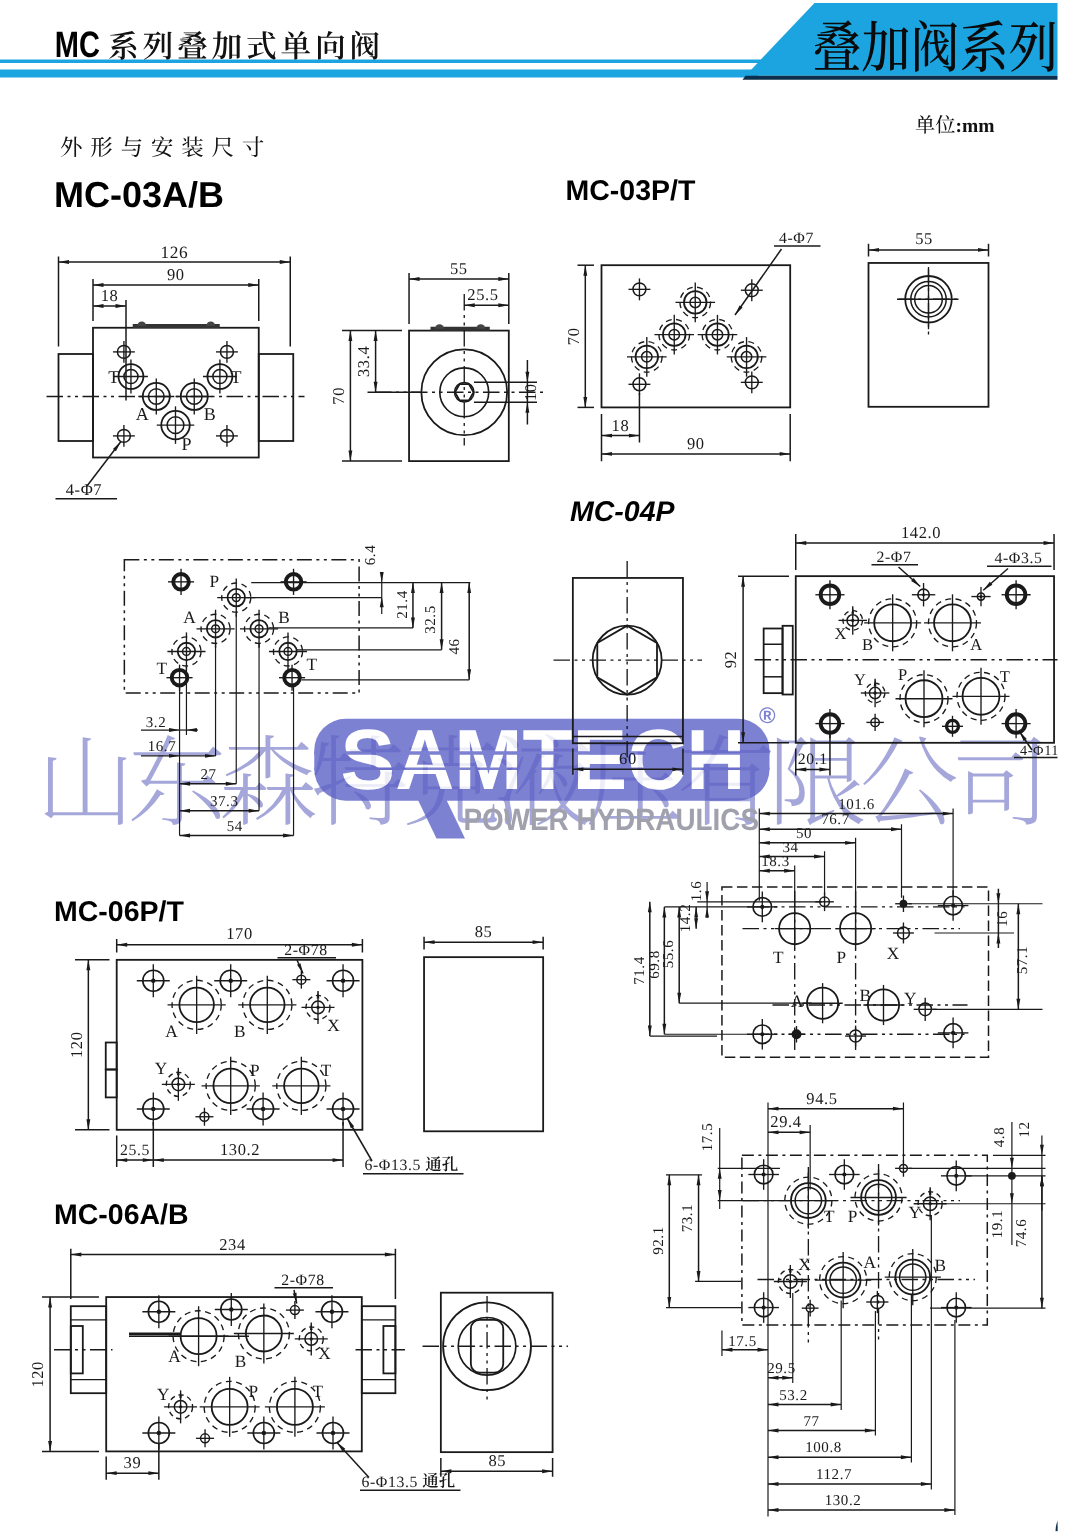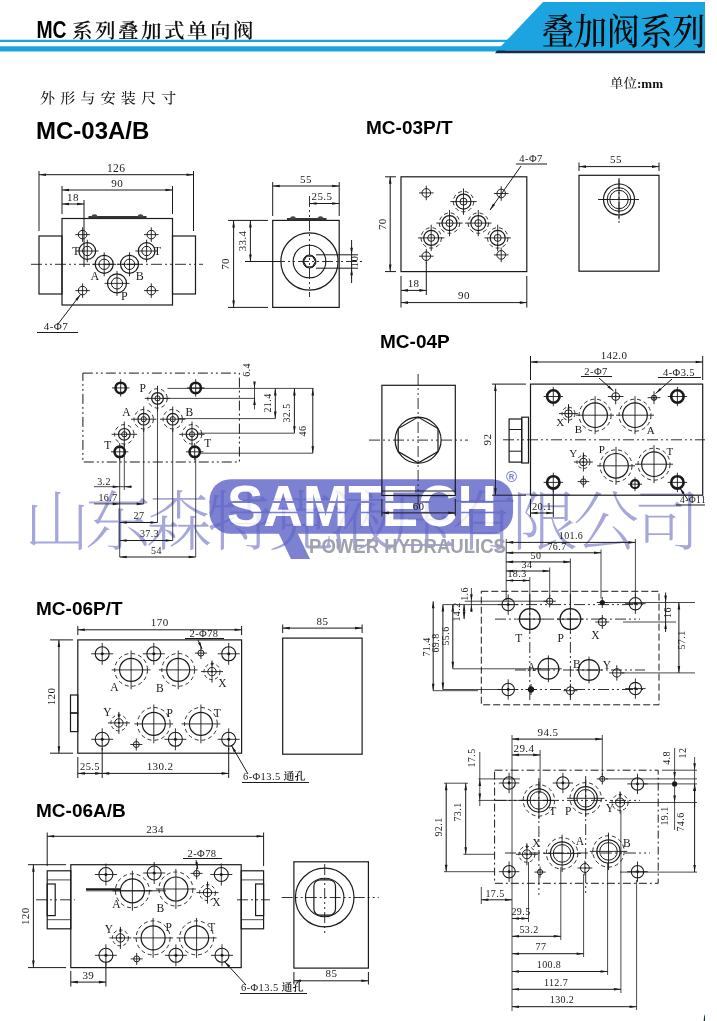--- a/index.html
+++ b/index.html
@@ -54,22 +54,22 @@
 <path transform="translate(329.00,545.00) scale(0.066000,-0.066000)" d="M94.5726318359375 204.6173095703125Q102.7625732421875 204.6173095703125 106.83380126953125 207.1173095703125Q110.905029296875 209.6173095703125 118 225.56982421875Q123.094970703125 235.6173095703125 127.21368408203125 245.164794921875Q131.3323974609375 254.7122802734375 139.9273681640625 274.28350830078125Q148.5223388671875 293.854736328125 165.164794921875 333.42596435546875Q181.8072509765625 372.9971923828125 210.544677734375 441.11590576171875Q239.2821044921875 509.234619140625 284.6619873046875 617.424560546875L304.424560546875 612.51953125Q293.4720458984375 578.51953125 278.5670166015625 535.5432739257812Q263.6619873046875 492.5670166015625 247.804443359375 447.09075927734375Q231.9468994140625 401.614501953125 217.56561279296875 360.114501953125Q203.184326171875 318.614501953125 192.779296875 288.54327392578125Q182.374267578125 258.4720458984375 178.374267578125 245.32958984375Q172.374267578125 224.1396484375 168.35052490234375 203.42596435546875Q164.3267822265625 182.7122802734375 164.374267578125 164.6173095703125Q165.374267578125 144.18994140625 171.1591796875 119.2374267578125Q176.944091796875 94.284912109375 182.70526123046875 63.80865478515625Q188.4664306640625 33.3323974609375 186.4664306640625 -6.0474853515625Q185.4664306640625 -35.56982421875 173.254150390625 -52.92596435546875Q161.0418701171875 -70.2821044921875 138.1871337890625 -70.2821044921875Q126.854736328125 -70.2821044921875 120.284912109375 -56.85333251953125Q113.715087890625 -43.424560546875 113.3826904296875 -21.0921630859375Q119.6201171875 30.05029296875 119.715087890625 69.9776611328125Q119.81005859375 109.905029296875 114.81005859375 135.76116943359375Q109.81005859375 161.6173095703125 98.715087890625 168.664794921875Q88.715087890625 175.664794921875 78.09637451171875 178.259765625Q67.4776611328125 180.854736328125 51.43017578125 181.854736328125V204.6173095703125Q51.43017578125 204.6173095703125 59.95391845703125 204.6173095703125Q68.4776611328125 204.6173095703125 79.025146484375 204.6173095703125Q89.5726318359375 204.6173095703125 94.5726318359375 204.6173095703125ZM48.8128662109375 597.56982421875Q96.0474853515625 592.2374267578125 125.56982421875 579.2388305664062Q155.0921630859375 566.240234375 171.02093505859375 550.17041015625Q186.94970703125 534.1005859375 191.45111083984375 518.6494750976562Q195.9525146484375 503.1983642578125 191.21649169921875 491.9609375Q186.48046875 480.7235107421875 174.720703125 476.93719482421875Q162.9609375 473.15087890625 147.296142578125 480.91064453125Q135.77099609375 510.6229248046875 103.53076171875 540.8114624023438Q71.29052734375 571 39.8603515625 587.8072509765625ZM98.715087890625 829.759765625Q148.0921630859375 821.759765625 180.1619873046875 807.3561401367188Q212.2318115234375 792.9525146484375 229.684326171875 775.93017578125Q247.1368408203125 758.9078369140625 252.18572998046875 742.4092407226562Q257.234619140625 725.91064453125 252.49859619140625 714.1494750976562Q247.7625732421875 702.3883056640625 236.43157958984375 698.5070190429688Q225.1005859375 694.625732421875 209.3408203125 702.385498046875Q200.5782470703125 723.8603515625 180.98187255859375 746.2639770507812Q161.385498046875 768.6676025390625 136.9078369140625 788.094970703125Q112.43017578125 807.5223388671875 88.8575439453125 819.044677734375ZM528.48046875 844.664794921875Q572.18994140625 832.424560546875 600.044677734375 815.51953125Q627.8994140625 798.614501953125 641.5656127929688 780.7821044921875Q655.2318115234375 762.94970703125 658.3994140625 746.9511108398438Q661.5670166015625 730.9525146484375 656.3309936523438 720.0963745117188Q651.094970703125 709.240234375 640.1927490234375 706.7164916992188Q629.29052734375 704.1927490234375 615.3408203125 712.8575439453125Q606.5782470703125 745.2374267578125 577.5293579101562 780.4273681640625Q548.48046875 815.6173095703125 517.7178955078125 835.854736328125ZM706.08935546875 622.4776611328125Q702.184326171875 615.43017578125 694.2080688476562 611.335205078125Q686.2318115234375 607.240234375 667.2318115234375 608.0977783203125Q650.1368408203125 553.05029296875 622.5181274414062 486.55029296875Q594.8994140625 420.05029296875 555.8281860351562 354.57403564453125Q516.7569580078125 289.0977783203125 466.70947265625 235.1927490234375L454.804443359375 247.955322265625Q485.234619140625 290.240234375 511.18853759765625 341.025146484375Q537.1424560546875 391.81005859375 557.6676025390625 446.02374267578125Q578.1927490234375 500.2374267578125 593.765380859375 552.8561401367188Q609.3380126953125 605.474853515625 619.005615234375 650.3798828125ZM521.3267822265625 619.240234375Q517.374267578125 611.240234375 508.9217529296875 607.6690063476562Q500.46923828125 604.0977783203125 481.4217529296875 606.955322265625Q458.1368408203125 552.9078369140625 420.87567138671875 486.93157958984375Q383.614501953125 420.955322265625 336.7821044921875 355.57403564453125Q289.94970703125 290.1927490234375 234.5223388671875 236.3826904296875L221.664794921875 248.240234375Q257.3798828125 290.4776611328125 290.07122802734375 342.23883056640625Q322.7625732421875 394 350.4776611328125 448.2374267578125Q378.1927490234375 502.474853515625 400.4078369140625 554.6410522460938Q422.6229248046875 606.8072509765625 437.385498046875 651.8072509765625ZM443.8016357421875 469.3380126953125Q437.84912109375 456.2430419921875 413.7066650390625 451.29052734375V-58.094970703125Q413.6591796875 -60.18994140625 407.70806884765625 -64.40362548828125Q401.7569580078125 -68.6173095703125 393.044677734375 -72.259765625Q384.3323974609375 -75.9022216796875 375.525146484375 -75.9022216796875H365.8128662109375V438.4385986328125L400.8072509765625 485.0977783203125ZM590.5223388671875 458.865966796875Q614.3798828125 342.815673828125 656.5935668945312 246.16900634765625Q698.8072509765625 149.5223388671875 774.354736328125 79.304443359375Q849.9022216796875 9.0865478515625 971.3323974609375 -29.1536865234375L969.3323974609375 -38.2486572265625Q954.9078369140625 -39.9609375 942.385498046875 -49.1005859375Q929.8631591796875 -58.240234375 924.720703125 -75.9022216796875Q810.67041015625 -30.2821044921875 741.7639770507812 43.8380126953125Q672.8575439453125 117.9581298828125 634.7374267578125 216.19696044921875Q596.6173095703125 314.435791015625 574.8072509765625 432.3408203125ZM873.240234375 522.715087890625V492.81005859375H600.0921630859375L609.0921630859375 522.715087890625ZM633.4776611328125 461.5726318359375Q680.3323974609375 438.094970703125 705.9985961914062 413.1424560546875Q731.664794921875 388.18994140625 739.9273681640625 367.02374267578125Q748.18994140625 345.8575439453125 744.6676025390625 331.215087890625Q741.145263671875 316.5726318359375 729.5279541015625 312.6201171875Q717.91064453125 308.6676025390625 703.435791015625 319.18994140625Q695.815673828125 351.2374267578125 670.48046875 390.02374267578125Q645.145263671875 428.81005859375 620.6201171875 454.6676025390625ZM831.435791015625 522.715087890625 867.9078369140625 557.424560546875 930.614501953125 499.2877197265625Q924.6619873046875 492.1927490234375 916.1382446289062 490.5977783203125Q907.614501953125 489.0028076171875 890.614501953125 487.0028076171875Q869.7569580078125 396.955322265625 836.8756713867188 314.38409423828125Q803.994384765625 231.8128662109375 753.4468994140625 158.78912353515625Q702.8994140625 85.765380859375 628.6857299804688 26.28912353515625Q554.4720458984375 -33.1871337890625 450.9971923828125 -77.044677734375L441.0921630859375 -61.2821044921875Q563.3798828125 0.955322265625 644.215087890625 89.71649169921875Q725.05029296875 178.4776611328125 772.5042114257812 288.64385986328125Q819.9581298828125 398.81005859375 841.53076171875 522.715087890625ZM878.240234375 752.994384765625Q878.240234375 752.994384765625 886.4539184570312 746.3281860351562Q894.6676025390625 739.6619873046875 907.9762573242188 729.3770751953125Q921.284912109375 719.0921630859375 935.6173095703125 706.8072509765625Q949.94970703125 694.5223388671875 962.1871337890625 683.284912109375Q958.1871337890625 667.284912109375 935.1396484375 667.284912109375H284.044677734375L276.044677734375 697.18994140625H833.1005859375Z" fill="#a0a2d8" fill-opacity="0.95"></path>
 <path transform="translate(390.00,545.00) scale(0.066000,-0.066000)" d="M672.6676025390625 303.9022216796875Q728.044677734375 278.8519287109375 763.70947265625 252.06561279296875Q799.374267578125 225.279296875 818.0167236328125 200.0418701171875Q836.6591796875 174.804443359375 842.3030395507812 153.924560546875Q847.9468994140625 133.044677734375 843.3058471679688 119.2122802734375Q838.664794921875 105.3798828125 826.8338012695312 102.35614013671875Q815.0028076171875 99.3323974609375 800.1005859375 108.9022216796875Q791.195556640625 139.0921630859375 768.5279541015625 173.5921630859375Q745.8603515625 208.0921630859375 716.7639770507812 240.544677734375Q687.6676025390625 272.9971923828125 660.905029296875 295.044677734375ZM618.6591796875 658Q617.6591796875 647.9525146484375 609.2066650390625 640.9287719726562Q600.754150390625 633.905029296875 582.6591796875 630.905029296875V-7.4273681640625H533.8631591796875V668.284912109375ZM883.29052734375 68.70947265625Q883.29052734375 68.70947265625 891.075439453125 62.44830322265625Q898.8603515625 56.1871337890625 910.7877197265625 46.28350830078125Q922.715087890625 36.3798828125 936.1424560546875 24.9525146484375Q949.56982421875 13.525146484375 960.9022216796875 2.240234375Q958.94970703125 -5.759765625 952.854736328125 -9.759765625Q946.759765625 -13.759765625 935.759765625 -13.759765625H194.5279541015625L185.575439453125 16.145263671875H840.77099609375ZM811.4776611328125 455.0418701171875Q811.4776611328125 455.0418701171875 819.1913452148438 448.82818603515625Q826.905029296875 442.614501953125 839.2136840820312 432.80584716796875Q851.5223388671875 422.9971923828125 864.8309936523438 411.664794921875Q878.1396484375 400.3323974609375 889.3770751953125 389.094970703125Q885.3770751953125 373.094970703125 863.2821044921875 373.094970703125H279.6173095703125L271.6173095703125 403H769.29052734375ZM158.195556640625 762.905029296875V782.8519287109375L217.60888671875 752.905029296875H207.0865478515625V501.8575439453125Q207.0865478515625 435.715087890625 202.9915771484375 360.5726318359375Q198.8966064453125 285.43017578125 184.04046630859375 208.81146240234375Q169.184326171875 132.1927490234375 138.32958984375 59.66900634765625Q107.474853515625 -12.854736328125 53.955322265625 -75.6173095703125L37.3826904296875 -63.9022216796875Q91.0028076171875 19.240234375 116.74163818359375 112.9776611328125Q142.48046875 206.715087890625 150.3380126953125 305.38128662109375Q158.195556640625 404.0474853515625 158.195556640625 500.905029296875V752.905029296875ZM875.815673828125 805.0418701171875Q875.815673828125 805.0418701171875 883.6005859375 798.8281860351562Q891.385498046875 792.614501953125 903.3128662109375 782.7821044921875Q915.240234375 772.94970703125 928.6913452148438 761.5935668945312Q942.1424560546875 750.2374267578125 953.474853515625 739Q952.4273681640625 731 945.3798828125 727.0Q938.3323974609375 723 927.3323974609375 723H190.234619140625V752.905029296875H832.39111328125Z" fill="#a0a2d8" fill-opacity="0.95"></path>
 <path transform="translate(451.00,545.00) scale(0.066000,-0.066000)" d="M50.43017578125 682.0474853515625H832.4888916015625L875.3408203125 734.4217529296875Q875.3408203125 734.4217529296875 883.1732177734375 728.184326171875Q891.005615234375 721.9468994140625 903.5279541015625 712.0907592773438Q916.05029296875 702.234619140625 929.6201171875 690.8309936523438Q943.18994140625 679.4273681640625 954.6173095703125 668.1424560546875Q952.664794921875 660.1424560546875 946.06982421875 656.1424560546875Q939.474853515625 652.1424560546875 928.474853515625 652.1424560546875H59.3826904296875ZM432.9609375 837.9971923828125 520.1368408203125 810.4776611328125Q516.2318115234375 800.5726318359375 508.2318115234375 796.9539184570312Q500.2318115234375 793.335205078125 480.2318115234375 795.1927490234375Q454.994384765625 726.0977783203125 416.18572998046875 653.5028076171875Q377.3770751953125 580.9078369140625 324.4971923828125 509.955322265625Q271.6173095703125 439.0028076171875 205.02374267578125 376.145263671875Q138.43017578125 313.2877197265625 56.575439453125 265.5726318359375L44.765380859375 279.335205078125Q117.7178955078125 330.6201171875 179.0279541015625 395.97625732421875Q240.3380126953125 461.3323974609375 289.5531005859375 535.5935668945312Q338.7681884765625 609.854736328125 374.9832763671875 686.9734497070312Q411.1983642578125 764.0921630859375 432.9609375 837.9971923828125ZM333.564208984375 507.284912109375V-55.7625732421875Q333.564208984375 -57.8575439453125 328.1368408203125 -62.61871337890625Q322.70947265625 -67.3798828125 313.83099365234375 -71.1173095703125Q304.9525146484375 -74.854736328125 293.67041015625 -74.854736328125H286.6732177734375V504.48046875L299.4776611328125 528.234619140625L345.6591796875 507.284912109375ZM306.5223388671875 351.3323974609375H773.715087890625V321.4273681640625H306.5223388671875ZM306.5223388671875 507.284912109375H773.715087890625V478.3323974609375H306.5223388671875ZM306.5223388671875 193.4273681640625H773.715087890625V164.474853515625H306.5223388671875ZM743.676025390625 507.284912109375H732.676025390625L761.5279541015625 545.1368408203125L840.3770751953125 486.81005859375Q834.424560546875 479.81005859375 821.9957885742188 473.7625732421875Q809.5670166015625 467.715087890625 792.5670166015625 464.715087890625V7.0865478515625Q792.5670166015625 -14.195556640625 786.7583618164062 -31.5028076171875Q780.94970703125 -48.81005859375 761.9762573242188 -59.76116943359375Q743.0028076171875 -70.7122802734375 701.15087890625 -74.854736328125Q699.1033935546875 -62.6676025390625 694.5796508789062 -52.8603515625Q690.055908203125 -43.0531005859375 679.9134521484375 -36.5782470703125Q668.8184814453125 -30.055908203125 647.9134521484375 -25.19976806640625Q627.0084228515625 -20.3436279296875 594.5810546875 -16.201171875V0.5614013671875Q594.5810546875 0.5614013671875 610.6047973632812 -0.4385986328125Q626.6285400390625 -1.4385986328125 648.6997680664062 -3.39111328125Q670.77099609375 -5.3436279296875 690.8184814453125 -6.3436279296875Q710.865966796875 -7.3436279296875 718.9134521484375 -7.3436279296875Q733.77099609375 -7.3436279296875 738.7235107421875 -2.3436279296875Q743.676025390625 2.6563720703125 743.676025390625 14.5614013671875Z" fill="#a0a2d8" fill-opacity="0.95"></path>
 <path transform="translate(512.00,545.00) scale(0.066000,-0.066000)" d="M464.2764892578125 735.6173095703125 475.4161376953125 728.9525146484375V-25.486083984375L429.5223388671875 -37.1005859375L446.754150390625 -17.77099609375Q451.84912109375 -35.0531005859375 447.68292236328125 -47.43157958984375Q443.5167236328125 -59.81005859375 436.1368408203125 -67.30865478515625Q428.7569580078125 -74.8072509765625 423.234619140625 -77.0921630859375L396.145263671875 -20.486083984375Q416.715087890625 -10.201171875 421.88128662109375 -3.44000244140625Q427.0474853515625 3.3211669921875 427.0474853515625 18.6060791015625V735.6173095703125ZM427.0474853515625 811.0921630859375 487.463623046875 777.8575439453125H475.4161376953125V718.81005859375Q475.4161376953125 718.81005859375 463.39520263671875 718.81005859375Q451.374267578125 718.81005859375 427.0474853515625 718.81005859375V777.8575439453125ZM822.4776611328125 777.8575439453125V747.9525146484375H453.4161376953125V777.8575439453125ZM409.905029296875 -20.01123046875Q433.0474853515625 -12.201171875 472.90362548828125 2.4664306640625Q512.759765625 17.134033203125 562.734619140625 37.18292236328125Q612.70947265625 57.2318115234375 665.1368408203125 77.804443359375L670.8994140625 63.0418701171875Q646.9468994140625 49.804443359375 608.9231567382812 28.90081787109375Q570.8994140625 7.9971923828125 526.1619873046875 -16.50140380859375Q481.424560546875 -41 433.9022216796875 -64.6173095703125ZM928.044677734375 328.0084228515625Q918.9971923828125 318.7235107421875 900.3798828125 327.7235107421875Q878.474853515625 311.1033935546875 841.5935668945312 287.220703125Q804.7122802734375 263.3380126953125 761.8309936523438 239.52655029296875Q718.94970703125 215.715087890625 678.044677734375 197.3798828125L670.234619140625 210.0474853515625Q703.5223388671875 233 742.5963745117188 264.9525146484375Q781.67041015625 296.905029296875 816.7919311523438 328.33380126953125Q851.9134521484375 359.7625732421875 871.39111328125 380.6676025390625ZM613.044677734375 417Q640.044677734375 319.2374267578125 688.2583618164062 232.4022216796875Q736.4720458984375 145.5670166015625 805.5432739257812 79.85052490234375Q874.614501953125 14.134033203125 963.234619140625 -20.39111328125L962.1871337890625 -30.4385986328125Q947.1424560546875 -31.865966796875 934.8589477539062 -41.98187255859375Q922.575439453125 -52.0977783203125 917.29052734375 -68.759765625Q831.7178955078125 -25.56982421875 768.7877197265625 43.85894775390625Q705.8575439453125 113.2877197265625 662.9273681640625 205.85894775390625Q619.9971923828125 298.43017578125 593.424560546875 410.1424560546875ZM785.815673828125 777.8575439453125 817.3826904296875 812.51953125 888.1368408203125 757.43017578125Q883.184326171875 751.43017578125 871.3030395507812 746.4064331054688Q859.4217529296875 741.3826904296875 844.374267578125 738.335205078125V378.7122802734375Q844.374267578125 375.664794921875 837.2807006835938 370.9273681640625Q830.1871337890625 366.18994140625 820.8323974609375 362.47625732421875Q811.4776611328125 358.7625732421875 802.67041015625 358.7625732421875H795.815673828125V777.8575439453125ZM819.2877197265625 602.18994140625V572.284912109375H450.2261962890625V602.18994140625ZM817.3826904296875 423.0474853515625V393.1424560546875H448.3211669921875V423.0474853515625ZM349.6201171875 778.905029296875V749H113.759765625V778.905029296875ZM89.8603515625 807.1871337890625 150.0865478515625 778.905029296875H138.0390625V-54Q138.0390625 -56.1424560546875 133.13543701171875 -60.90362548828125Q128.2318115234375 -65.664794921875 118.99578857421875 -69.4022216796875Q109.759765625 -73.1396484375 97.6676025390625 -73.1396484375H89.8603515625V778.905029296875ZM294.815673828125 778.905029296875 333.335205078125 815.424560546875 402.374267578125 745.955322265625Q396.4217529296875 740.8603515625 385.4217529296875 738.7891235351562Q374.4217529296875 736.7178955078125 357.374267578125 735.765380859375Q345.279296875 712.7178955078125 328.70806884765625 680.8603515625Q312.1368408203125 649.0028076171875 293.0418701171875 614.2164916992188Q273.9468994140625 579.43017578125 255.7569580078125 548.025146484375Q237.5670166015625 516.6201171875 222.234619140625 493.5726318359375Q277.424560546875 453.094970703125 309.6619873046875 412.5Q341.8994140625 371.905029296875 356.5418701171875 332.54888916015625Q371.184326171875 293.1927490234375 371.184326171875 254.05029296875Q372.1368408203125 183.8128662109375 342.304443359375 151.17181396484375Q312.4720458984375 118.53076171875 238.5223388671875 113.720703125Q238.5223388671875 123.195556640625 237.0223388671875 130.93157958984375Q235.5223388671875 138.6676025390625 232.99859619140625 144.35614013671875Q230.474853515625 150.044677734375 226.4273681640625 153.32958984375Q219.5223388671875 158.5670166015625 204.23602294921875 161.804443359375Q188.94970703125 165.0418701171875 169.0921630859375 167.1368408203125V183.8519287109375Q188.759765625 183.8519287109375 216.26116943359375 183.8519287109375Q243.7625732421875 183.8519287109375 258.43017578125 183.8519287109375Q267.335205078125 183.8519287109375 272.7877197265625 184.87567138671875Q278.240234375 185.8994140625 285.0977783203125 189.804443359375Q299.8128662109375 197.70947265625 307.67041015625 214.94830322265625Q315.5279541015625 232.1871337890625 315.5279541015625 263.6173095703125Q315.5279541015625 319.3798828125 288.645263671875 375.80865478515625Q261.7625732421875 432.2374267578125 198.1871337890625 490.6201171875Q209.9022216796875 516.715087890625 224.0223388671875 553.7863159179688Q238.1424560546875 590.8575439453125 253.64385986328125 631.8812866210938Q269.145263671875 672.905029296875 282.69415283203125 711.405029296875Q296.2430419921875 749.905029296875 305.8631591796875 778.905029296875Z" fill="#a0a2d8" fill-opacity="0.95"></path>
 <path transform="translate(573.00,545.00) scale(0.066000,-0.066000)" d="M180.1927490234375 12.7513427734375Q222.1927490234375 13.6563720703125 288.1927490234375 18.03765869140625Q354.1927490234375 22.4189453125 436.16900634765625 28.323974609375Q518.145263671875 34.22900390625 610.9315795898438 42.15777587890625Q703.7178955078125 50.0865478515625 799.29052734375 59.0865478515625L801.2430419921875 39.4664306640625Q693.335205078125 23.4217529296875 538.6187133789062 3.11590576171875Q383.9022216796875 -17.18994140625 199.664794921875 -35.51953125ZM544.703857421875 453.8128662109375Q540.6563720703125 443.8128662109375 525.10888671875 438.83660888671875Q509.5614013671875 433.8603515625 486.323974609375 442.9078369140625L511.7513427734375 452.8128662109375Q489.5614013671875 405.05029296875 454.634033203125 345.3826904296875Q419.7066650390625 285.715087890625 377.20806884765625 222.18994140625Q334.70947265625 158.664794921875 289.6871337890625 98.80584716796875Q244.664794921875 38.9468994140625 200.3798828125 -8.245849609375L196.56982421875 0.0390625H223.3267822265625Q220.1368408203125 -24.2877197265625 212.13824462890625 -36.45111083984375Q204.1396484375 -48.614501953125 195.3323974609375 -52.8519287109375L159.195556640625 12.60888671875Q159.195556640625 12.60888671875 163.59918212890625 13.6563720703125Q168.0028076171875 14.703857421875 173.5726318359375 16.32257080078125Q179.1424560546875 17.9412841796875 184.64105224609375 20.083740234375Q190.1396484375 22.2261962890625 193.2821044921875 25.36865234375Q220.854736328125 58.5614013671875 251.49859619140625 104.06280517578125Q282.1424560546875 149.564208984375 312.8575439453125 201.3267822265625Q343.5726318359375 253.08935546875 371.35894775390625 305.994384765625Q399.145263671875 358.8994140625 421.9078369140625 407.47064208984375Q444.67041015625 456.0418701171875 459.385498046875 494.1368408203125ZM675.2374267578125 800.18994140625Q670.1424560546875 790.0474853515625 661.4287719726562 777.8575439453125Q652.715087890625 765.6676025390625 642.3826904296875 752.3826904296875L638.0977783203125 781.905029296875Q665.1927490234375 706.9525146484375 711.6438598632812 633.6410522460938Q758.094970703125 560.32958984375 824.4273681640625 499.56561279296875Q890.759765625 438.8016357421875 975.664794921875 402.84912109375L972.7122802734375 391.8016357421875Q957.0028076171875 390.374267578125 944.220703125 381.5921630859375Q931.4385986328125 372.81005859375 923.9637451171875 359.195556640625Q842.5335693359375 406.385498046875 780.555908203125 472.075439453125Q718.5782470703125 537.765380859375 674.5768432617188 622.7877197265625Q630.575439453125 707.81005859375 601.145263671875 812.9971923828125L611.145263671875 818.94970703125ZM433.944091796875 775.48046875Q429.944091796875 767.4329833984375 420.3966064453125 762.4329833984375Q410.84912109375 757.4329833984375 393.8016357421875 760.4329833984375Q349.279296875 671.6732177734375 293.78070068359375 591.0782470703125Q238.2821044921875 510.4832763671875 176.54608154296875 443.64947509765625Q114.81005859375 376.815673828125 51.6229248046875 327.8631591796875L36.9078369140625 339.720703125Q92.8128662109375 392.1480712890625 150.67041015625 466.69415283203125Q208.5279541015625 541.240234375 261.29052734375 629.7863159179688Q314.0531005859375 718.3323974609375 353.6732177734375 811.759765625ZM613.5726318359375 282.905029296875Q688.044677734375 227.9971923828125 736.70947265625 177.734619140625Q785.374267578125 127.4720458984375 812.9217529296875 84.71087646484375Q840.46923828125 41.94970703125 850.5418701171875 9.5223388671875Q860.614501953125 -22.905029296875 857.8072509765625 -42.76116943359375Q855 -62.6173095703125 842.5265502929688 -67.5223388671875Q830.0531005859375 -72.4273681640625 813.0084228515625 -59.6201171875Q804.0084228515625 -21.43017578125 780.8645629882812 23.0223388671875Q757.720703125 67.474853515625 726.7192993164062 113.30865478515625Q695.7178955078125 159.1424560546875 662.1690063476562 200.5474853515625Q628.6201171875 241.9525146484375 598.8575439453125 275Z" fill="#a0a2d8" fill-opacity="0.95"></path>
 <path transform="translate(634.00,545.00) scale(0.066000,-0.066000)" d="M67.67041015625 608.3323974609375H608.921875L651.536376953125 659.564208984375Q651.536376953125 659.564208984375 659.3212890625 653.3505249023438Q667.106201171875 647.1368408203125 679.5335693359375 637.7807006835938Q691.9609375 628.424560546875 705.435791015625 617.0684204101562Q718.91064453125 605.7122802734375 730.29052734375 594.4273681640625Q726.29052734375 578.4273681640625 703.195556640625 578.4273681640625H75.67041015625ZM819.201171875 778.9525146484375H809.1536865234375L836.1480712890625 815.8519287109375L911.9971923828125 759.43017578125Q906.9971923828125 753.3826904296875 895.0921630859375 747.3826904296875Q883.1871337890625 741.3826904296875 868.1396484375 739.335205078125V14.7066650390625Q868.1396484375 -7.575439453125 861.7835083007812 -25.3826904296875Q855.4273681640625 -43.18994140625 832.4776611328125 -55.6173095703125Q809.5279541015625 -68.044677734375 760.6285400390625 -73.1871337890625Q758.5335693359375 -61 752.4385986328125 -51.1927490234375Q746.3436279296875 -41.385498046875 734.106201171875 -34.91064453125Q718.9637451171875 -27.435791015625 692.51123046875 -21.6033935546875Q666.0587158203125 -15.77099609375 623.536376953125 -10.5810546875V5.2764892578125Q623.536376953125 5.2764892578125 637.63134765625 4.2764892578125Q651.726318359375 3.2764892578125 673.3687744140625 1.80023193359375Q695.01123046875 0.323974609375 718.1536865234375 -1.65228271484375Q741.296142578125 -3.6285400390625 760.39111328125 -4.6285400390625Q779.486083984375 -5.6285400390625 787.5335693359375 -5.6285400390625Q806.296142578125 -5.6285400390625 812.7486572265625 0.84771728515625Q819.201171875 7.323974609375 819.201171875 21.1815185546875ZM92.0977783203125 778.9525146484375H860.955322265625V750H101.0977783203125ZM172.4832763671875 443.854736328125V470.279296875L225.8994140625 443.854736328125H566.0615234375V414.9022216796875H220.8994140625V49.279296875Q220.8994140625 47.08935546875 215.32958984375 42.78070068359375Q209.759765625 38.4720458984375 200.8575439453125 35.6871337890625Q191.955322265625 32.9022216796875 181.0531005859375 32.9022216796875H172.4832763671875ZM537.87158203125 443.854736328125H527.87158203125L559.39111328125 478.5167236328125L630.240234375 424.3798828125Q625.240234375 418.3798828125 613.3589477539062 412.85614013671875Q601.4776611328125 407.3323974609375 586.43017578125 404.3323974609375V87.2318115234375Q586.43017578125 84.184326171875 579.3366088867188 79.47064208984375Q572.2430419921875 74.7569580078125 562.8645629882812 71.0670166015625Q553.486083984375 67.3770751953125 544.726318359375 67.3770751953125H537.87158203125ZM193.614501953125 179.2821044921875H570.5838623046875V150.32958984375H193.614501953125Z" fill="#a0a2d8" fill-opacity="0.95"></path>
     <text x="637" y="88" font-family="Liberation Serif" font-size="13" fill="#111" font-weight="bold">:mm</text>
   </svg>
 
   <div class="abs" style="left:36px;top:117px;font-size:24px;font-weight:bold;">MC-03A/B</div>
-  <div class="abs" style="left:366px;top:117px;font-size:19px;font-weight:bold;">MC-03P/T</div>
-  <div class="abs" style="left:380px;top:331px;font-size:19px;font-weight:bold;">MC-04P</div>
+  <div class="abs" style="left:377px;top:117px;font-size:19px;font-weight:bold;">MC-03P/T</div>
+  <div class="abs" style="left:380px;top:331px;font-size:19px;font-weight:bold;font-style:italic;">MC-04P</div>
   <div class="abs" style="left:36px;top:598px;font-size:19px;font-weight:bold;text-align:center;">MC-06P/T</div>
   <div class="abs" style="left:36px;top:800px;font-size:19px;font-weight:bold;text-align:center;">MC-06A/B</div>
 
   <svg class="abs" style="left:0;top:0;" width="717" height="1021" viewBox="0 0 717 1021">
     <g opacity="0.8">
       <rect x="209.5" y="479.2" width="303.5" height="54.6" rx="21" fill="#5d62c6"></rect>
       <polygon points="278,532 297,532 310,559 291,559" fill="#5d62c6"></polygon>
       <text x="227" y="526" font-family="Liberation Sans" font-size="57" font-weight="bold" fill="#ffffff" textLength="270" lengthAdjust="spacingAndGlyphs">SAMTECH</text>
       <line x1="209.5" y1="502" x2="513" y2="502" stroke="#5d62c6" stroke-width="2.2"></line>
       <line x1="209.5" y1="512.5" x2="513" y2="512.5" stroke="#5d62c6" stroke-width="1.6"></line>

